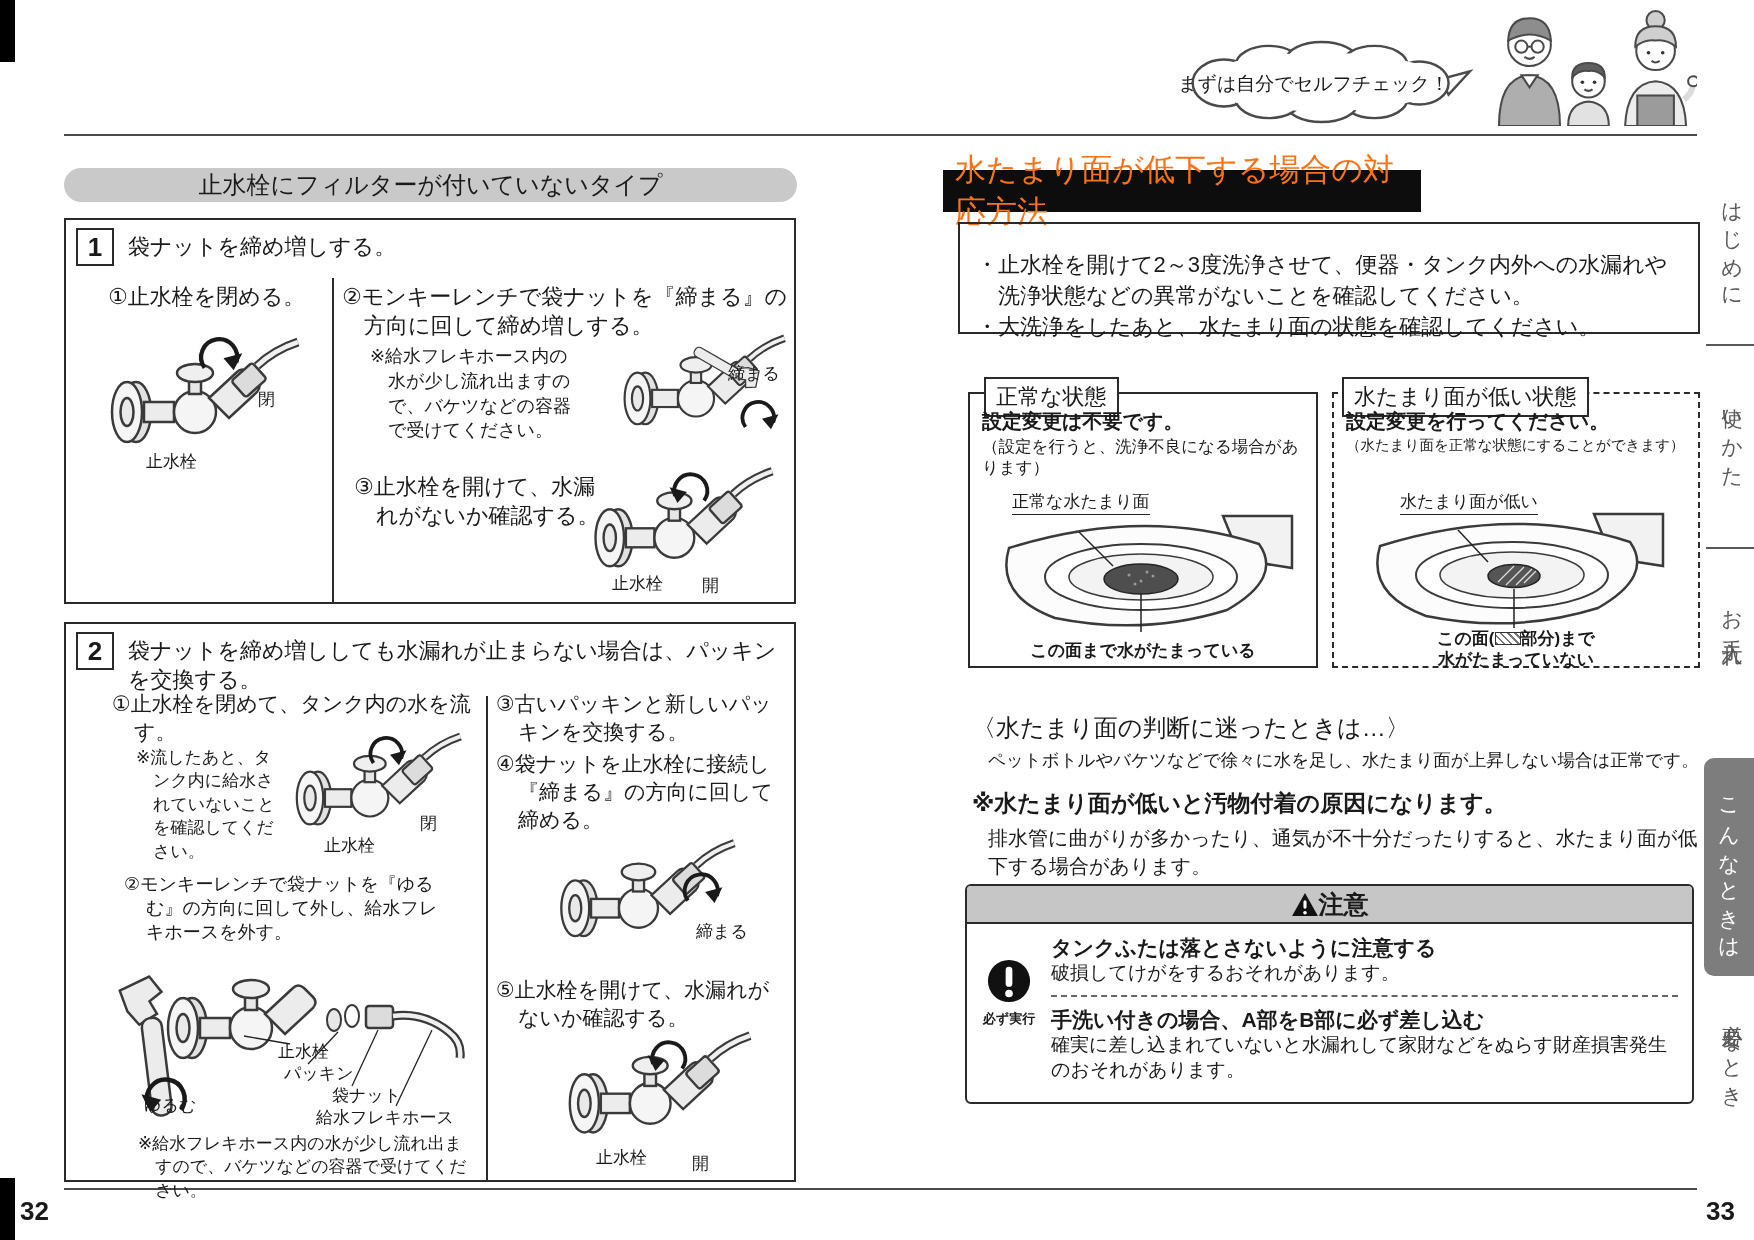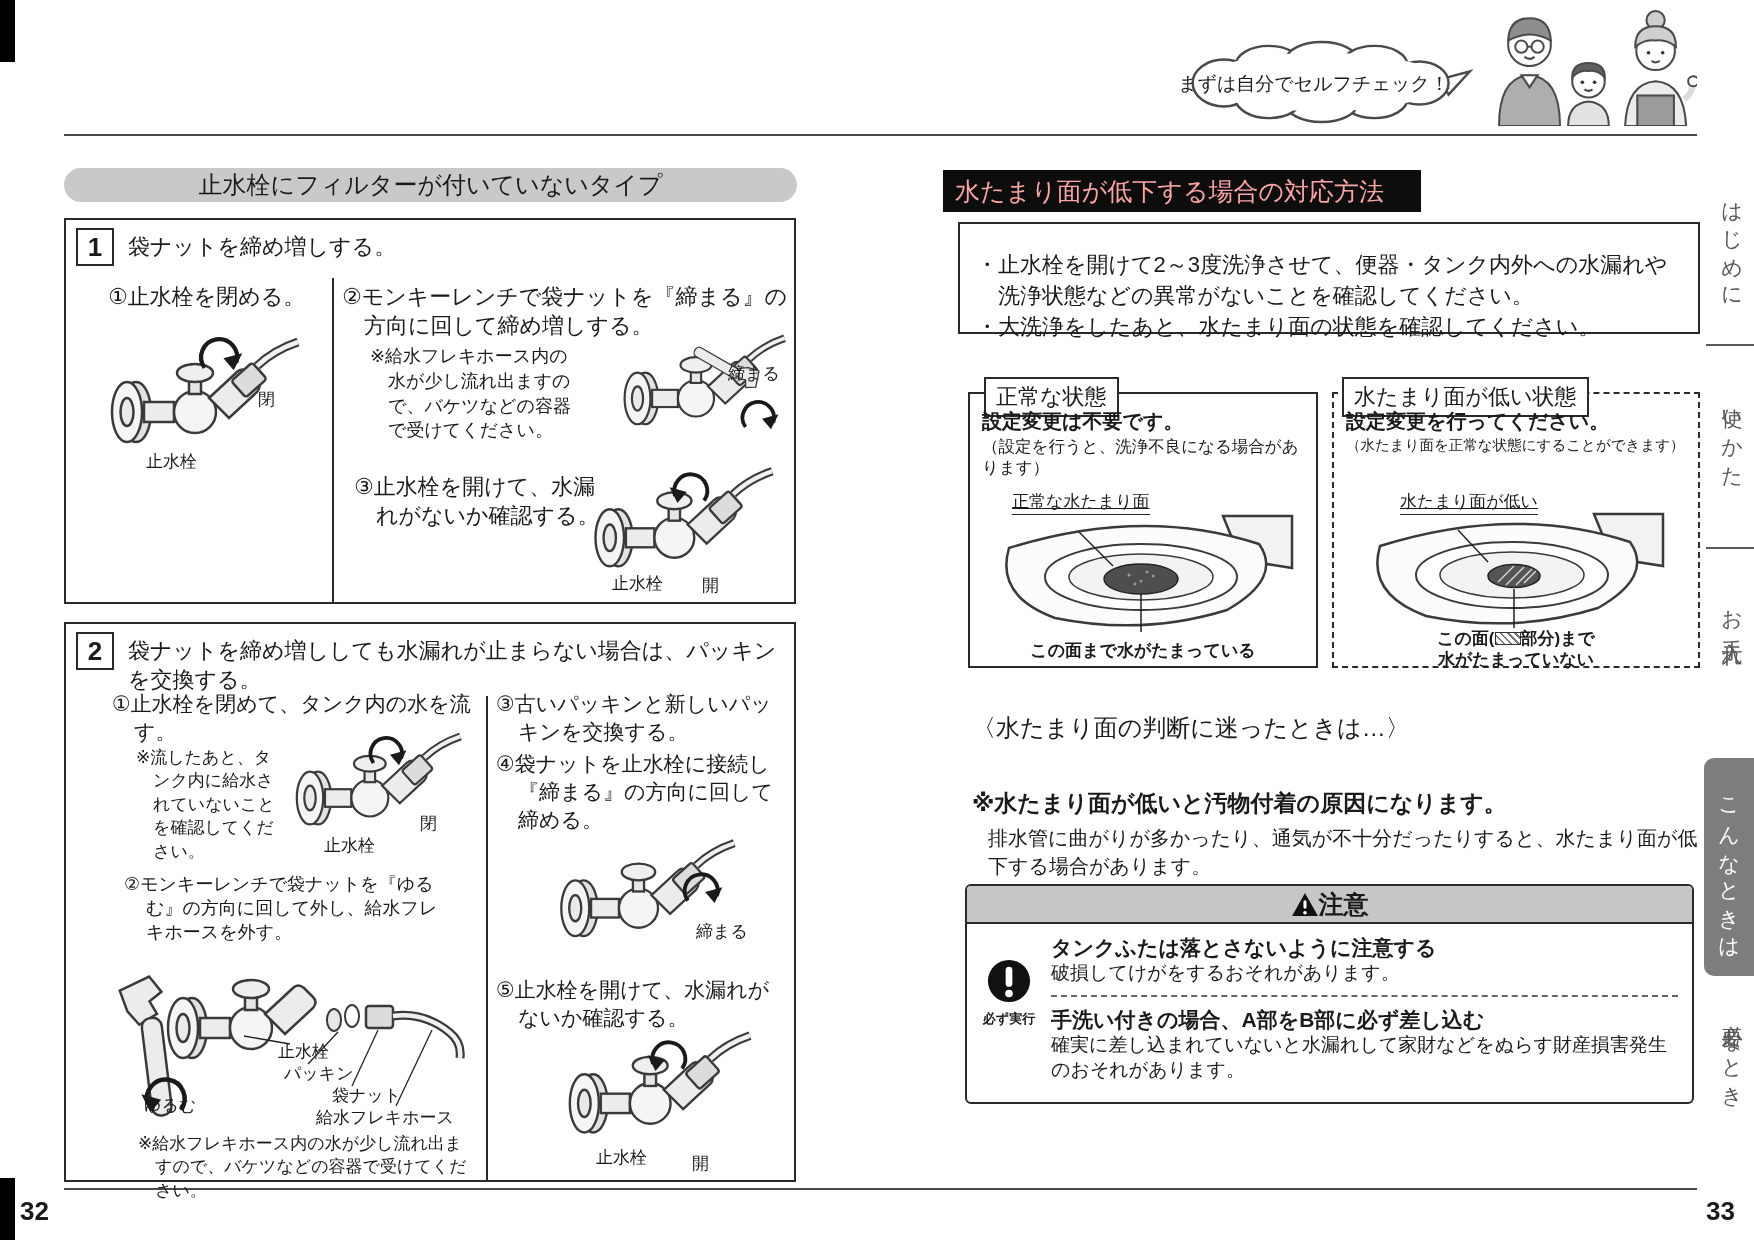--- a/index.html
+++ b/index.html
@@ -25,31 +25,31 @@
   .hang { padding-left:22px; text-indent:-22px; }
   .note { position:absolute; line-height:1.38; }
   .illus { position:absolute; }
   .illus svg { position:absolute; }
   .ill-label { position:absolute; font-size:17px; white-space:nowrap; }
 
   
   .bubble { position:absolute; left:1178px; top:40px; width:295px; height:84px; }
   .bubble-text { position:absolute; left:0; top:31px; width:100%; text-align:left; font-size:19px; }
   .blacktitle { position:absolute; left:943px; top:170px; width:478px; height:42px; background:#0d0d0d;
-                color:#fca5a5; font-size:25px; display:flex; align-items:center; padding-left:12px; }
+                color:#f97316; font-size:31px; display:flex; align-items:center; padding-left:12px; }
   .introbox { position:absolute; left:958px; top:222px; width:742px; height:112px; border:2.5px solid #2a2a2a;
               padding:25px 16px; font-size:22px; line-height:1.42; }
   .statebox { position:absolute; top:392px; height:276px; background:#fff; }
   .statebox.solid { border:2.5px solid #2a2a2a; }
   .statebox.dashed { border:2.5px dashed #2a2a2a; }
   .statetab { position:absolute; top:-17px; background:#fff; border:2px solid #2a2a2a; padding:3px 10px;
               font-size:22px; white-space:nowrap; }
   .stateline1 { position:absolute; left:12px; top:14px; font-size:20px; font-weight:bold; }
   .stateline2 { position:absolute; left:12px; top:42px; line-height:1.3; }
-  .surface-label { position:absolute; font-size:17px; border-bottom:1.5px solid #222; padding-bottom:1px; white-space:nowrap;text-decoration:underline; }
+  .surface-label { position:absolute; font-size:17px; border-bottom:1.5px solid #222; padding-bottom:1px; white-space:nowrap; }
   .state-caption { position:absolute; left:0; width:100%; text-align:center; font-weight:bold; font-size:17px; line-height:1.25; }
   .hatch { display:inline-block; width:26px; height:13px; border:1.5px solid #333; vertical-align:-1px;
            background:repeating-linear-gradient(45deg,#777 0 2px,#fff 2px 5px); }
   .rp-text { position:absolute; }
 
   .caution { position:absolute; left:965px; top:884px; width:729px; height:220px; border:2.5px solid #2a2a2a;
              border-radius:6px; overflow:hidden; background:#fff; }
   .caution-head { height:38px; background:#c6c6c6; border-bottom:2.5px solid #2a2a2a; display:flex;
                   align-items:center; justify-content:center; font-size:25px; font-weight:bold; }
   .caution-body { position:relative; padding:10px 14px 8px 84px; }
@@ -334,20 +334,21 @@
       <line x1="148" y1="77" x2="148" y2="116" stroke="#222" stroke-width="1.5"></line>
       <line x1="122" y1="50" x2="92" y2="18" stroke="#222" stroke-width="1.5"></line>
     </svg>
     <div class="state-caption" style="top:216px;margin-top:18px;">
       <span>この面(</span><span class="hatch"></span><span>部分)まで</span><br>
       <span>水がたまっていない</span>
     </div>
   </div>
 
   <div class="rp-text" style="left:972px; top:712px; font-size:24px;">〈水たまり面の判断に迷ったときは…〉</div>
+  <div class="rp-text" style="left:988px; top:748px; width:712px; font-size:17.5px;">ペットボトルやバケツなどで徐々に水を足し、水たまり面が上昇しない場合は正常です。</div>
   <div class="rp-text" style="left:972px; top:788px; font-size:23px; font-weight:bold;">※水たまり面が低いと汚物付着の原因になります。</div>
   <div class="rp-text" style="left:988px; top:824px; width:712px; font-size:20px; line-height:1.4;">排水管に曲がりが多かったり、通気が不十分だったりすると、水たまり面が低下する場合があります。</div>
 
   <div class="caution">
     <div class="caution-head">
       <svg viewBox="0 0 54 48" style="width:28px; height:25px;">
         <path d="M27 2 L52 46 L2 46 Z" fill="#111"></path>
         <rect x="24" y="16" width="6" height="16" rx="3" fill="#fff"></rect>
         <circle cx="27" cy="40" r="3.5" fill="#fff"></circle>
       </svg>

